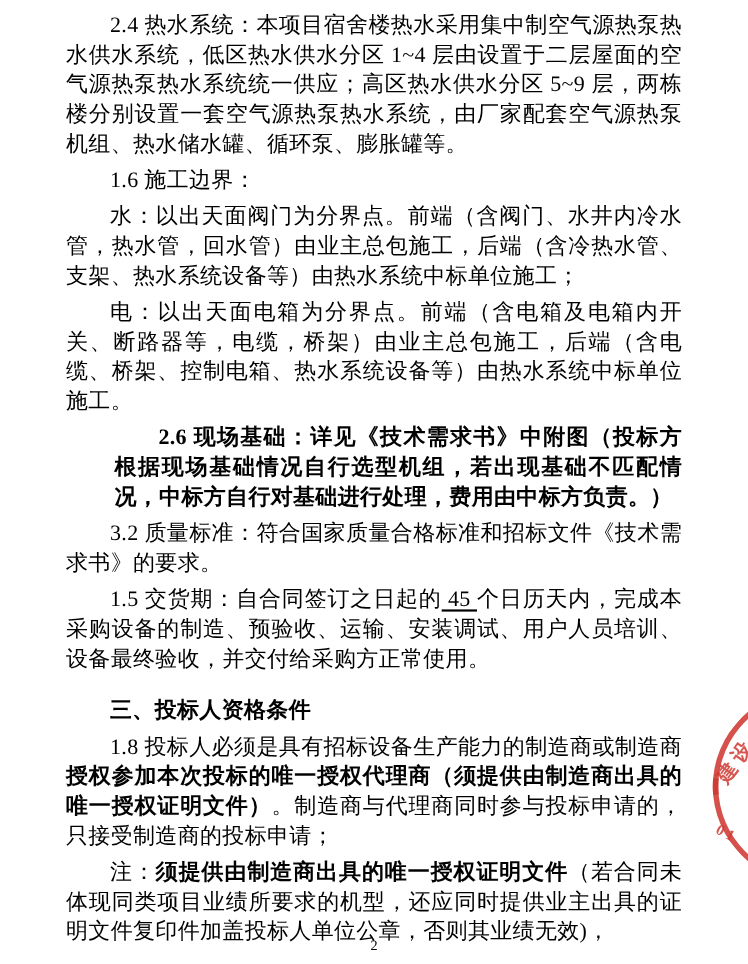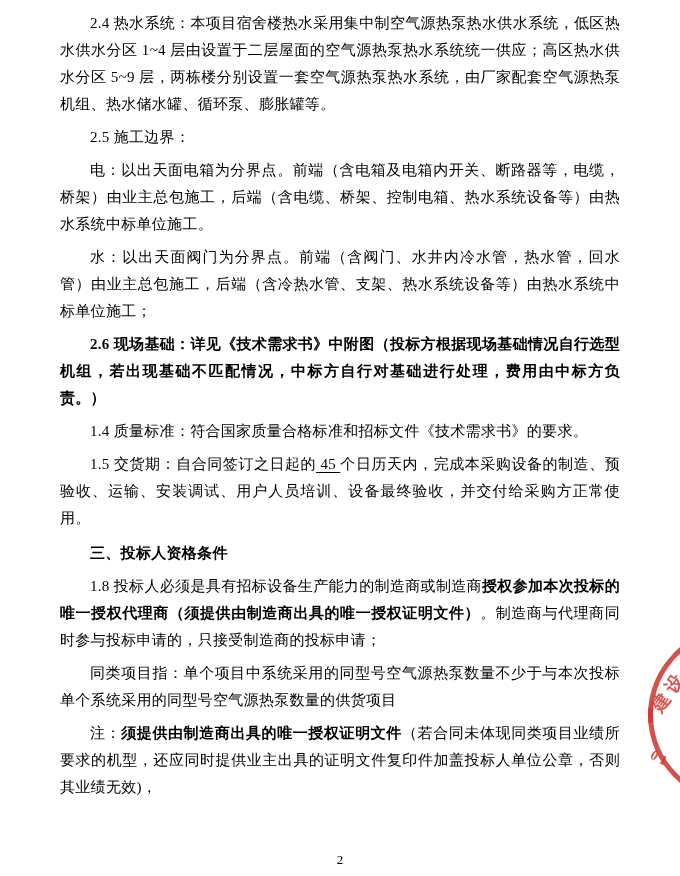--- a/index.html
+++ b/index.html
@@ -17,31 +17,31 @@
     color: #000000;
   }
   .doc-body {
     position: absolute;
     left: 60px;
     top: 10px;
     width: 560px;
   }
   p.para {
     margin: 0 0 6px 0;
-    font-size: 15px;
+    font-size: 20px;
     line-height: 27px;
     text-align: justify;
     text-indent: 2em;
     letter-spacing: 0.3px;
     word-break: break-all;
   }
   p.para span.bold { font-weight: bold; }
   p.para span.underline { text-decoration: underline; text-underline-offset: 3px; }
-  p.para.heading { font-weight: bold; margin-top: 8px; }
-  p.para.bold-para { font-weight: bold; }
+  p.para.heading { font-weight: bold; margin-top: 20px; }
+  p.para.bold-para { font-weight: bold; margin-left: 44px; }
 
   .page-footer {
     position: absolute;
     left: 0;
     bottom: 8px;
     width: 100%;
     text-align: center;
     font-size: 13px;
     color: #000000;
   }
@@ -89,29 +89,28 @@
   }
 </style>
 </head>
 <body>
 
 <div class="page">
 
   <div class="doc-body">
 
   <p class="para"><span>2.4 热水系统：本项目宿舍楼热水采用集中制空气源热泵热水供水系统，低区热水供水分区 1~4 层由设置于二层屋面的空气源热泵热水系统统一供应；高区热水供水分区 5~9 层，两栋楼分别设置一套空气源热泵热水系统，由厂家配套空气源热泵机组、热水储水罐、循环泵、膨胀罐等。</span></p>
-      <p class="para"><span>2.5 施工边界：</span></p>
+      <p class="para"><span>1.6 施工边界：</span></p>
+      <p class="para"><span>水：以出天面阀门为分界点。前端（含阀门、水井内冷水管，热水管，回水管）由业主总包施工，后端（含冷热水管、支架、热水系统设备等）由热水系统中标单位施工；</span></p>
       <p class="para"><span>电：以出天面电箱为分界点。前端（含电箱及电箱内开关、断路器等，电缆，桥架）由业主总包施工，后端（含电缆、桥架、控制电箱、热水系统设备等）由热水系统中标单位施工。</span></p>
-      <p class="para"><span>水：以出天面阀门为分界点。前端（含阀门、水井内冷水管，热水管，回水管）由业主总包施工，后端（含冷热水管、支架、热水系统设备等）由热水系统中标单位施工；</span></p>
       <p class="para bold-para"><span class="bold">2.6 现场基础：详见《技术需求书》中附图（投标方根据现场基础情况自行选型机组，若出现基础不匹配情况，中标方自行对基础进行处理，费用由中标方负责。）</span></p>
-      <p class="para"><span>1.4 质量标准：符合国家质量合格标准和招标文件《技术需求书》的要求。</span></p>
+      <p class="para"><span>3.2 质量标准：符合国家质量合格标准和招标文件《技术需求书》的要求。</span></p>
       <p class="para"><span>1.5 交货期：自合同签订之日起的</span><span class="underline"> 45 </span><span>个日历天内，完成本采购设备的制造、预验收、运输、安装调试、用户人员培训、设备最终验收，并交付给采购方正常使用。</span></p>
       <p class="para heading"><span class="bold">三、投标人资格条件</span></p>
       <p class="para"><span>1.8 投标人必须是具有招标设备生产能力的制造商或制造商</span><span class="bold">授权参加本次投标的唯一授权代理商（须提供由制造商出具的唯一授权证明文件）</span><span>。制造商与代理商同时参与投标申请的，只接受制造商的投标申请；</span></p>
-      <p class="para"><span>同类项目指：单个项目中系统采用的同型号空气源热泵数量不少于与本次投标单个系统采用的同型号空气源热泵数量的供货项目</span></p>
       <p class="para"><span>注：</span><span class="bold">须提供由制造商出具的唯一授权证明文件</span><span>（若合同未体现同类项目业绩所要求的机型，还应同时提供业主出具的证明文件复印件加盖投标人单位公章，否则其业绩无效)，</span></p>
     </div>
 
   <div class="stamp">
     <div class="arc arc-top"></div>
     <div class="arc arc-bottom"></div>
 
   <span class="stamp-frag frag-0">建设</span>
       <span class="stamp-frag frag-1">01</span>
     </div>

